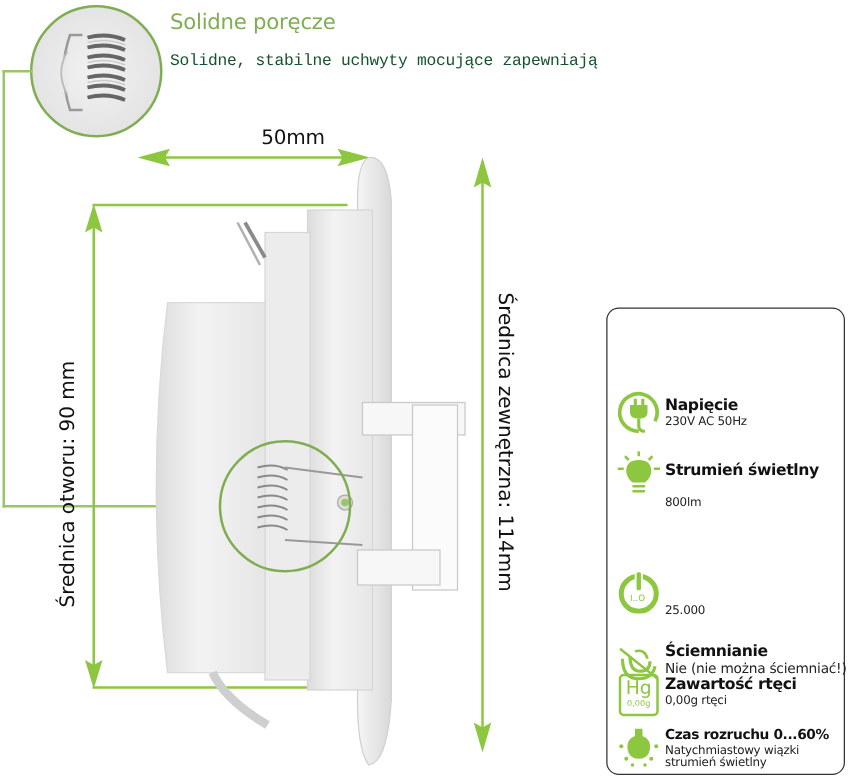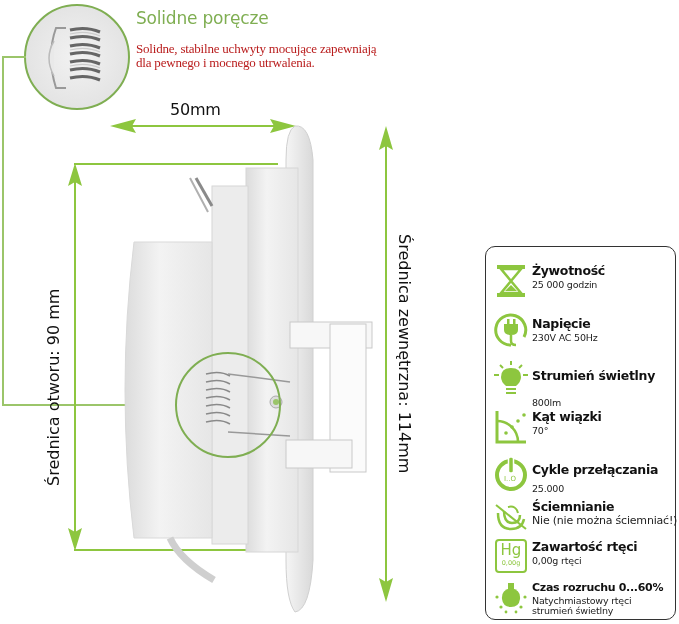--- a/index.html
+++ b/index.html
@@ -3,22 +3,22 @@
 <meta charset="utf-8">
 <style>
   html,body{margin:0;padding:0;background:#fff;}
   body{width:679px;height:624px;position:relative;overflow:hidden;font-family:"DejaVu Sans",sans-serif;color:#111;}
   .abs{position:absolute;}
   .green-line{background:#8dc63f;position:absolute;}
   .thin-line{background:#9bc56a;position:absolute;}
   
   .callout-circle{position:absolute;left:24px;top:4px;width:102px;height:102px;border-radius:50%;border:2px solid #7fae52;background:radial-gradient(circle at 50% 50%,#f2f2f2 0%,#e4e4e4 70%,#d8d8d8 100%);overflow:hidden;}
   .callout-title{position:absolute;left:136px;top:8px;font-family:"DejaVu Sans",sans-serif;font-size:17px;color:#7fae52;letter-spacing:-0.2px;}
-  .callout-desc{position:absolute;left:136px;top:42px;font-family:Liberation Serif, serif;font-size:13px;line-height:14px;color:#b91c1c;letter-spacing:-0.2px;}
-  .dim-label{position:absolute;font-family:"DejaVu Sans",sans-serif;font-size:16px;color:#111;letter-spacing:-0.2px;}
+  .callout-desc{position:absolute;left:136px;top:42px;font-family:Liberation Mono, monospace;font-size:13px;line-height:14px;color:#14532d;letter-spacing:-0.2px;}
+  .dim-label{position:absolute;font-family:"DejaVu Sans",sans-serif;font-size:16px;color:#111;letter-spacing:-0.2px;margin-left:39px;}
   .vlabel{position:absolute;font-family:"DejaVu Sans",sans-serif;font-size:16px;color:#111;white-space:nowrap;transform-origin:0 0;}
   
   .panel{position:absolute;left:485px;top:246px;width:189px;height:372px;border:1.5px solid #333;border-radius:10px;background:#fff;}
   .spec{position:absolute;left:0;width:189px;height:44px;}
   .spec .ico{position:absolute;left:8px;top:2px;width:34px;height:36px;}
   .spec .t{position:absolute;left:46px;top:2px;font-family:"DejaVu Sans",sans-serif;font-weight:bold;font-size:12.5px;color:#111;letter-spacing:-0.3px;white-space:nowrap;}
   .spec .v{position:absolute;left:46px;top:18px;font-family:"DejaVu Sans",sans-serif;font-size:9.5px;color:#222;white-space:nowrap;line-height:11px;letter-spacing:-0.2px;}
 </style>
 </head>
 <body>
@@ -43,21 +43,20 @@
     </g>
   </svg>
 </div>
 <div class="thin-line" style="left:2px;top:56px;width:24px;height:1.5px;"></div>
 <div class="thin-line" style="left:2px;top:56px;width:1.5px;height:350px;"></div>
 <div class="thin-line" style="left:2px;top:404px;width:172px;height:1.5px;"></div>
 
 <div class="callout-title">Solidne poręcze</div>
 <div class="callout-desc">
   <div>Solidne, stabilne uchwyty mocujące zapewniają</div>
-  <div>dla pewnego i mocnego utrwalenia.</div>
 </div>
 
 <div class="dim-label" style="left:170px;top:100px;">50mm</div>
 <svg class="abs" style="left:108px;top:116px;" width="190" height="20">
   <line x1="12" y1="10" x2="178" y2="10" stroke="#8dc63f" stroke-width="2"></line>
   <polygon points="2,10 28,3 24,10 28,17" fill="#8dc63f"></polygon>
   <polygon points="188,10 162,3 166,10 162,17" fill="#8dc63f"></polygon>
 </svg>
 
 <div class="green-line" style="left:74px;top:163px;width:204px;height:1.5px;"></div>
@@ -116,30 +115,20 @@
   <line x1="118" y1="254" x2="180" y2="262" stroke="#999" stroke-width="1.5"></line>
   <line x1="118" y1="312" x2="180" y2="316" stroke="#999" stroke-width="1.5"></line>
   <circle cx="166" cy="282" r="6" fill="#ddd" stroke="#aaa"></circle>
   <circle cx="166" cy="282" r="3" fill="#9bc56a"></circle>
 
   <circle cx="118" cy="285" r="52" fill="none" stroke="#7fae52" stroke-width="2"></circle>
 </svg>
 
 <div class="panel">
 
-  <div class="spec" style="top:14px;">
-    <svg class="ico" viewBox="0 0 34 36">
-      <rect x="3" y="2" width="28" height="4" fill="#8dc63f"></rect>
-        <rect x="3" y="30" width="28" height="4" fill="#8dc63f"></rect>
-      <path d="M7 6 L27 6 L17 18 L27 30 L7 30 L17 18 Z" fill="none" stroke="#8dc63f" stroke-width="2.5"></path>
-      <path d="M11 28 L17 22 L23 28 Z" fill="#8dc63f"></path>
-    </svg>
-    <div class="t">Żywotność</div>
-    <div class="v">25 000 godzin</div>
-  </div>
 
   <div class="spec" style="top:62px;text-align:right;">
     <svg class="ico" viewBox="0 0 34 36">
       <path d="M17 34 A15 15 0 1 1 30 26" fill="none" stroke="#8dc63f" stroke-width="3"></path>
       <rect x="13" y="8" width="2.5" height="6" fill="#8dc63f"></rect>
         <rect x="19" y="8" width="2.5" height="6" fill="#8dc63f"></rect>
       <path d="M10 13 L24 13 L24 19 Q24 24 17 24 Q10 24 10 19 Z" fill="#8dc63f"></path>
       <path d="M17 24 L17 30 Q17 34 22 34" fill="none" stroke="#8dc63f" stroke-width="2.5"></path>
     </svg>
     <div class="t" style="top:7px;">Napięcie</div>
@@ -156,47 +145,32 @@
           <line x1="29" y1="14" x2="34" y2="14"></line>
         </g>
       <path d="M17 7 Q27 7 27 16 Q27 21 22 25 L12 25 Q7 21 7 16 Q7 7 17 7 Z" fill="#8dc63f"></path>
       <rect x="12" y="27" width="10" height="2" fill="#8dc63f"></rect>
         <rect x="12" y="31" width="10" height="2" fill="#8dc63f"></rect>
     </svg>
     <div class="t" style="top:9px;">Strumień świetlny</div>
     <div class="v" style="top:38px;">800lm</div>
   </div>
 
-  <div class="spec" style="top:160px;">
-    <svg class="ico" viewBox="0 0 34 36">
-      <path d="M3 2 L3 33 L32 33" fill="none" stroke="#8dc63f" stroke-width="3"></path>
-      <path d="M3 12 A21 21 0 0 1 24 33" fill="none" stroke="#8dc63f" stroke-width="2.5"></path>
-      <g fill="#8dc63f">
-          <circle cx="12" cy="24" r="1.8"></circle>
-          <circle cx="18" cy="18" r="1.8"></circle>
-          <circle cx="24" cy="12" r="1.8"></circle>
-          <circle cx="30" cy="6" r="1.8"></circle>
-        </g>
-    </svg>
-    <div class="t">Kąt wiązki</div>
-    <div class="v">70°</div>
-  </div>
 
   <div class="spec" style="top:206px;">
     <svg class="ico" viewBox="0 0 34 36">
       <circle cx="17" cy="20" r="14" fill="none" stroke="#8dc63f" stroke-width="4"></circle>
       <circle cx="17" cy="20" r="9" fill="#fff"></circle>
       <rect x="14.5" y="2" width="5" height="16" rx="2" fill="#8dc63f" stroke="#fff" stroke-width="1.5"></rect>
       <text x="10" y="26" font-size="7" fill="#8dc63f" font-family="DejaVu Sans, sans-serif">I..O</text>
     </svg>
-    <div class="t" style="top:9px;">Cykle przełączania</div>
     <div class="v" style="top:30px;text-align:right;">25.000</div>
   </div>
 
-  <div class="spec" style="top:250px;text-align:right;">
+  <div class="spec" style="top:264px;text-align:right;">
     <svg class="ico" viewBox="0 0 34 36">
       <path d="M4 14 Q4 30 17 30 Q28 30 30 20" fill="none" stroke="#8dc63f" stroke-width="2.5"></path>
       <path d="M10 12 Q10 24 18 24 Q26 24 26 16" fill="none" stroke="#8dc63f" stroke-width="2.5"></path>
       <path d="M14 8 Q22 6 24 14" fill="none" stroke="#8dc63f" stroke-width="2"></path>
       <line x1="2" y1="6" x2="32" y2="30" stroke="#8dc63f" stroke-width="2"></line>
     </svg>
     <div class="t">Ściemnianie</div>
     <div class="v" style="font-size:11px;">Nie (nie można ściemniać!)</div>
   </div>
 
@@ -216,17 +190,17 @@
           <circle cx="31" cy="18" r="1.6"></circle>
           <circle cx="7" cy="28" r="1.6"></circle>
           <circle cx="27" cy="28" r="1.6"></circle>
           <circle cx="12" cy="33" r="1.4"></circle>
           <circle cx="22" cy="33" r="1.4"></circle>
         </g>
       <rect x="14" y="4" width="6" height="6" fill="#8dc63f"></rect>
       <path d="M17 9 Q27 11 26 20 Q25 28 17 28 Q9 28 8 20 Q7 11 17 9 Z" fill="#8dc63f"></path>
     </svg>
     <div class="t" style="font-size:11px;top:4px;">Czas rozruchu 0...60%</div>
-    <div class="v" style="top:18px;">Natychmiastowy rtęci</div>
+    <div class="v" style="top:18px;">Natychmiastowy wiązki</div>
     <div class="v" style="top:28px;">strumień świetlny</div>
   </div>
 
 </div>
 
 </body></html>

